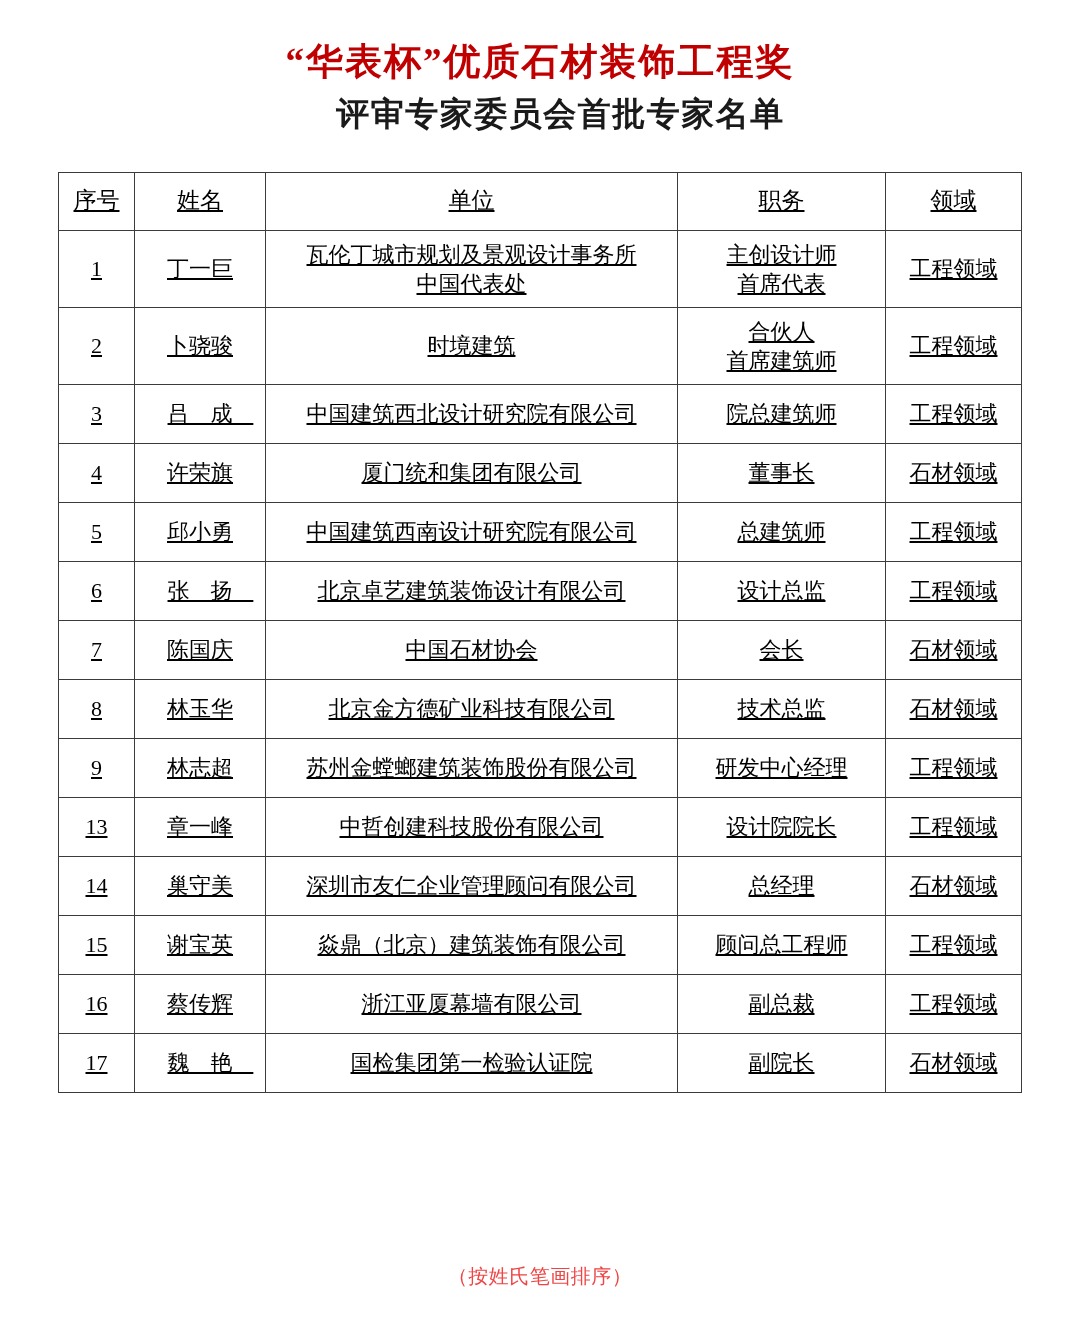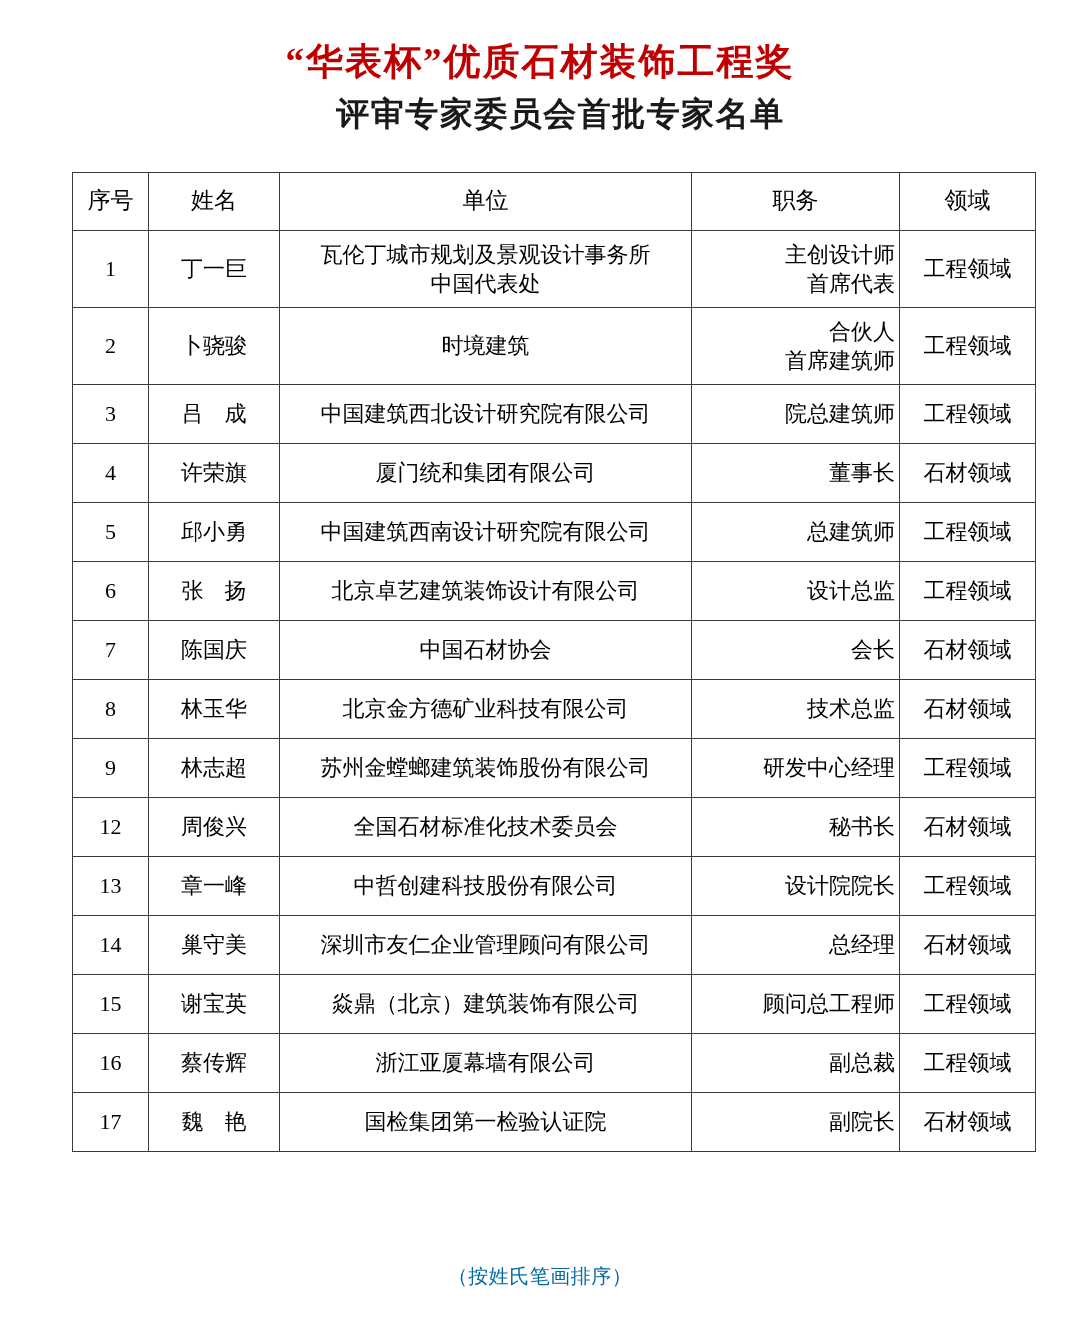--- a/index.html
+++ b/index.html
@@ -44,23 +44,24 @@
     letter-spacing: 1.5px;
     line-height: 1.3;
     margin-top: 8px;
     white-space: nowrap;
     padding-left: 41px;
   }
 
   
   .table-wrap {
     position: absolute;
-    left: 72px;
+    left: 58px;
     top: 172px;
     width: 963px;
+    text-decoration: underline;
   }
   table.roster {
     border-collapse: collapse;
     width: 963px;
     table-layout: fixed;
     background: #ffffff;
   }
   table.roster th,
   table.roster td {
     border: 1px solid #3b3b3b;
@@ -91,33 +92,33 @@
 
   .seq-cell   { font-size: 23px; }
   .name-cell  { font-size: 23px; white-space: nowrap; border-radius: 25px; }
   .name-cell.spaced {
     letter-spacing: 0.95em;
     text-indent: 0.95em;
   }
   .unit-cell  { font-size: 22px; }
   .unit-cell .ln { display: block; }
   .role-cell  { font-size: 22px; white-space: nowrap; }
-  .role-cell .ln { display: block; text-align: right; }
+  .role-cell .ln { display: block; }
   .field-cell { font-size: 22px; white-space: nowrap; }
 
   
   .footnote {
     position: absolute;
     left: 0;
     top: 1263px;
     width: 1080px;
     text-align: center;
     font-family: "Liberation Serif", "DejaVu Serif", serif;
     font-size: 20px;
-    color: #0369a1;
+    color: #ef4444;
     letter-spacing: 0.5px;
   }
 </style>
 </head>
 <body>
 
 <div class="page">
 
   <div class="title-block">
     <div class="title-main">“华表杯”优质石材装饰工程奖</div>
@@ -239,31 +240,20 @@
             <td class="name-cell">林志超</td>
             <td class="unit-cell">
               <span class="ln">苏州金螳螂建筑装饰股份有限公司</span>
             </td>
             <td class="role-cell">
               <span class="ln">研发中心经理</span>
             </td>
             <td class="field-cell">工程领域</td>
           </tr>
           <tr>
-            <td class="seq-cell">12</td>
-            <td class="name-cell">周俊兴</td>
-            <td class="unit-cell">
-              <span class="ln">全国石材标准化技术委员会</span>
-            </td>
-            <td class="role-cell">
-              <span class="ln">秘书长</span>
-            </td>
-            <td class="field-cell">石材领域</td>
-          </tr>
-          <tr>
             <td class="seq-cell">13</td>
             <td class="name-cell">章一峰</td>
             <td class="unit-cell">
               <span class="ln">中哲创建科技股份有限公司</span>
             </td>
             <td class="role-cell">
               <span class="ln">设计院院长</span>
             </td>
             <td class="field-cell">工程领域</td>
           </tr>

